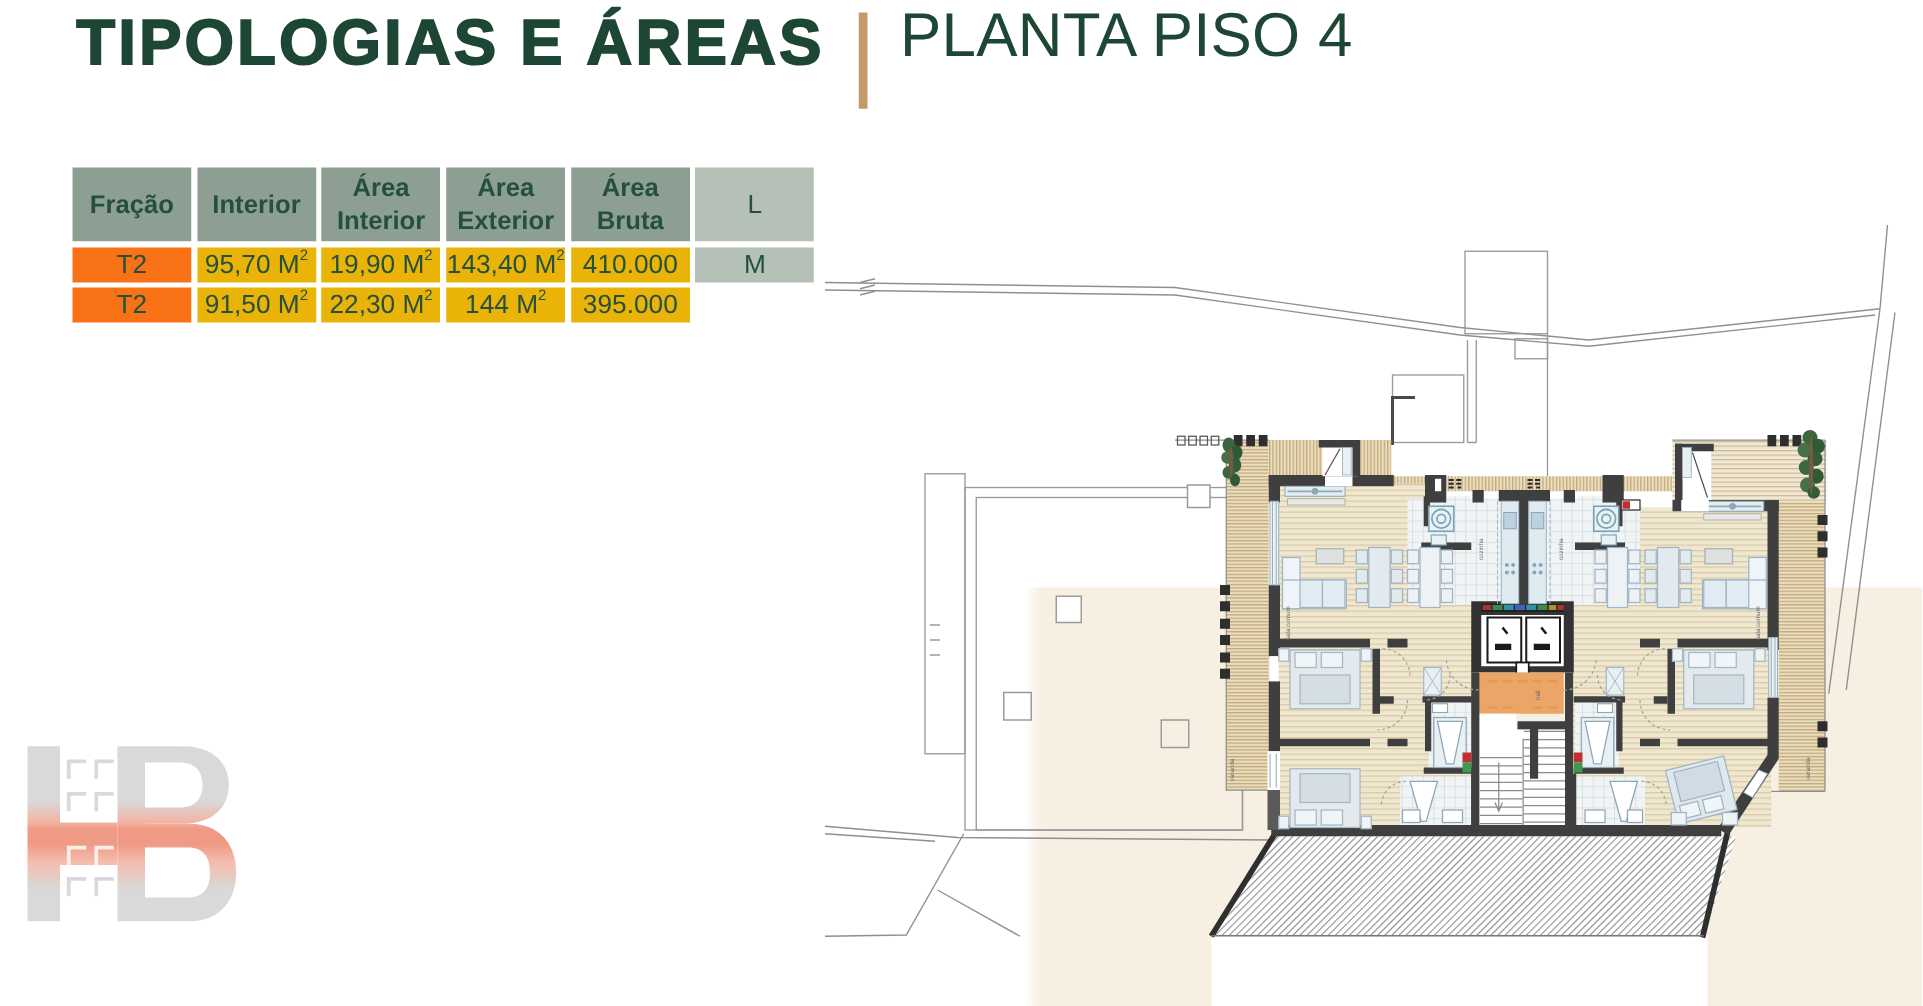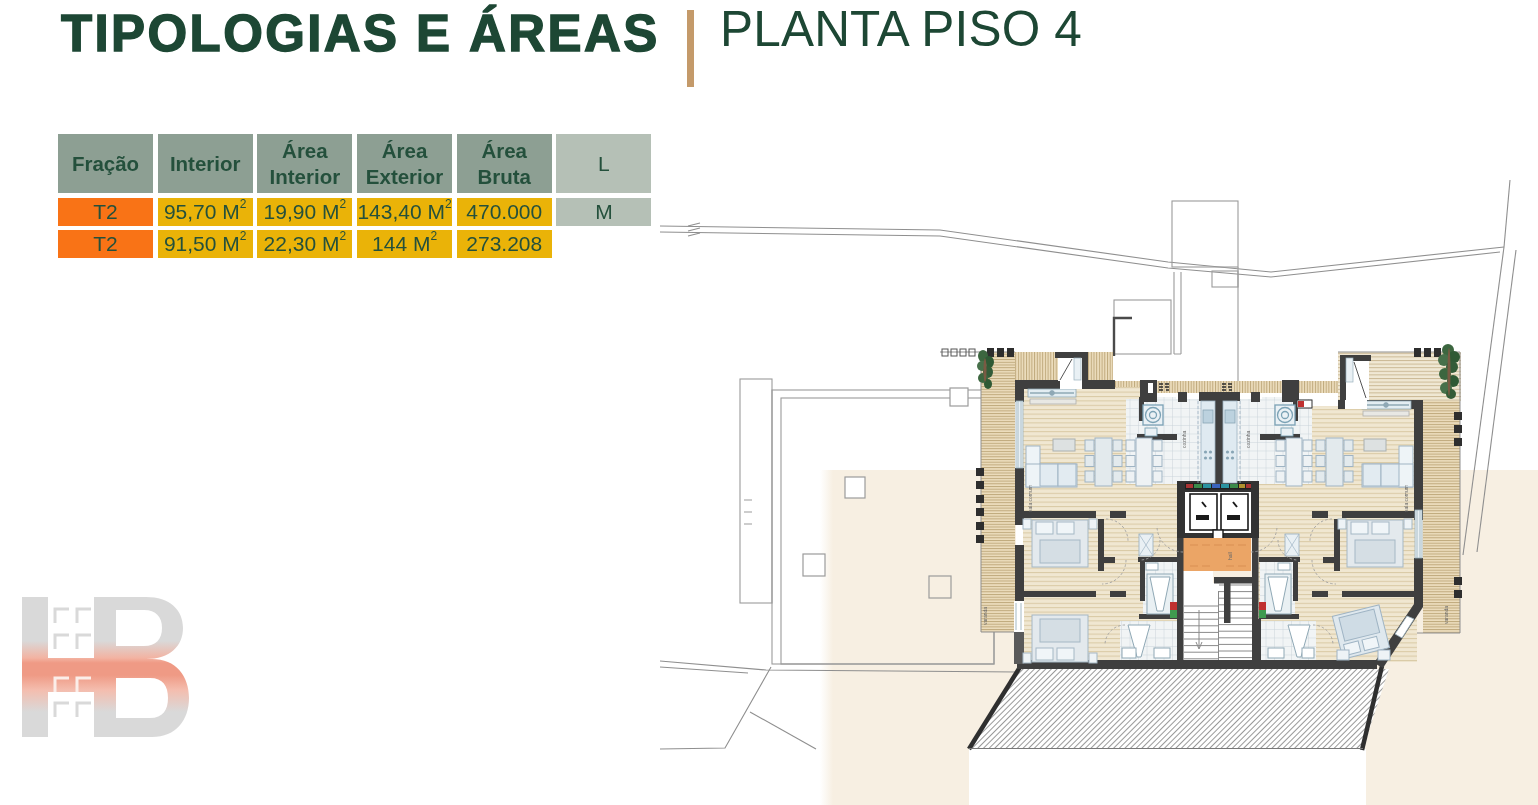--- a/index.html
+++ b/index.html
@@ -34,27 +34,27 @@
   <div class="h">Fração</div>
   <div class="h">Interior</div>
   <div class="h">Área<br>Interior</div>
   <div class="h">Área<br>Exterior</div>
   <div class="h">Área<br>Bruta</div>
   <div class="c1">L</div>
     <div class="c2">T2</div>
     <div class="c3">95,70 M<sup>2</sup></div>
   <div class="c3">19,90 M<sup>2</sup></div>
     <div class="c3">143,40 M<sup>2</sup></div>
-    <div class="c3">470.000</div>
+    <div class="c3">410.000</div>
   <div class="c1">M</div>
     <div class="c2">T2</div>
     <div class="c3">91,50 M<sup>2</sup></div>
   <div class="c3">22,30 M<sup>2</sup></div>
     <div class="c3">144 M<sup>2</sup></div>
-    <div class="c3">273.208</div>
+    <div class="c3">395.000</div>
 </div>
 
 <svg width="260" height="245" viewBox="0 0 260 245" style="position:absolute;left:0px;top:560px;">
   <defs>
     <linearGradient id="hbg" gradientUnits="userSpaceOnUse" x1="0" y1="0" x2="0" y2="245">
       <stop offset="0" stop-color="#d9d9d9"></stop>
       <stop offset="0.33" stop-color="#d9d9d9"></stop>
       <stop offset="0.40" stop-color="#f3b3a2"></stop>
       <stop offset="0.42" stop-color="#ef9a85"></stop>
       <stop offset="0.47" stop-color="#ef9a85"></stop>

